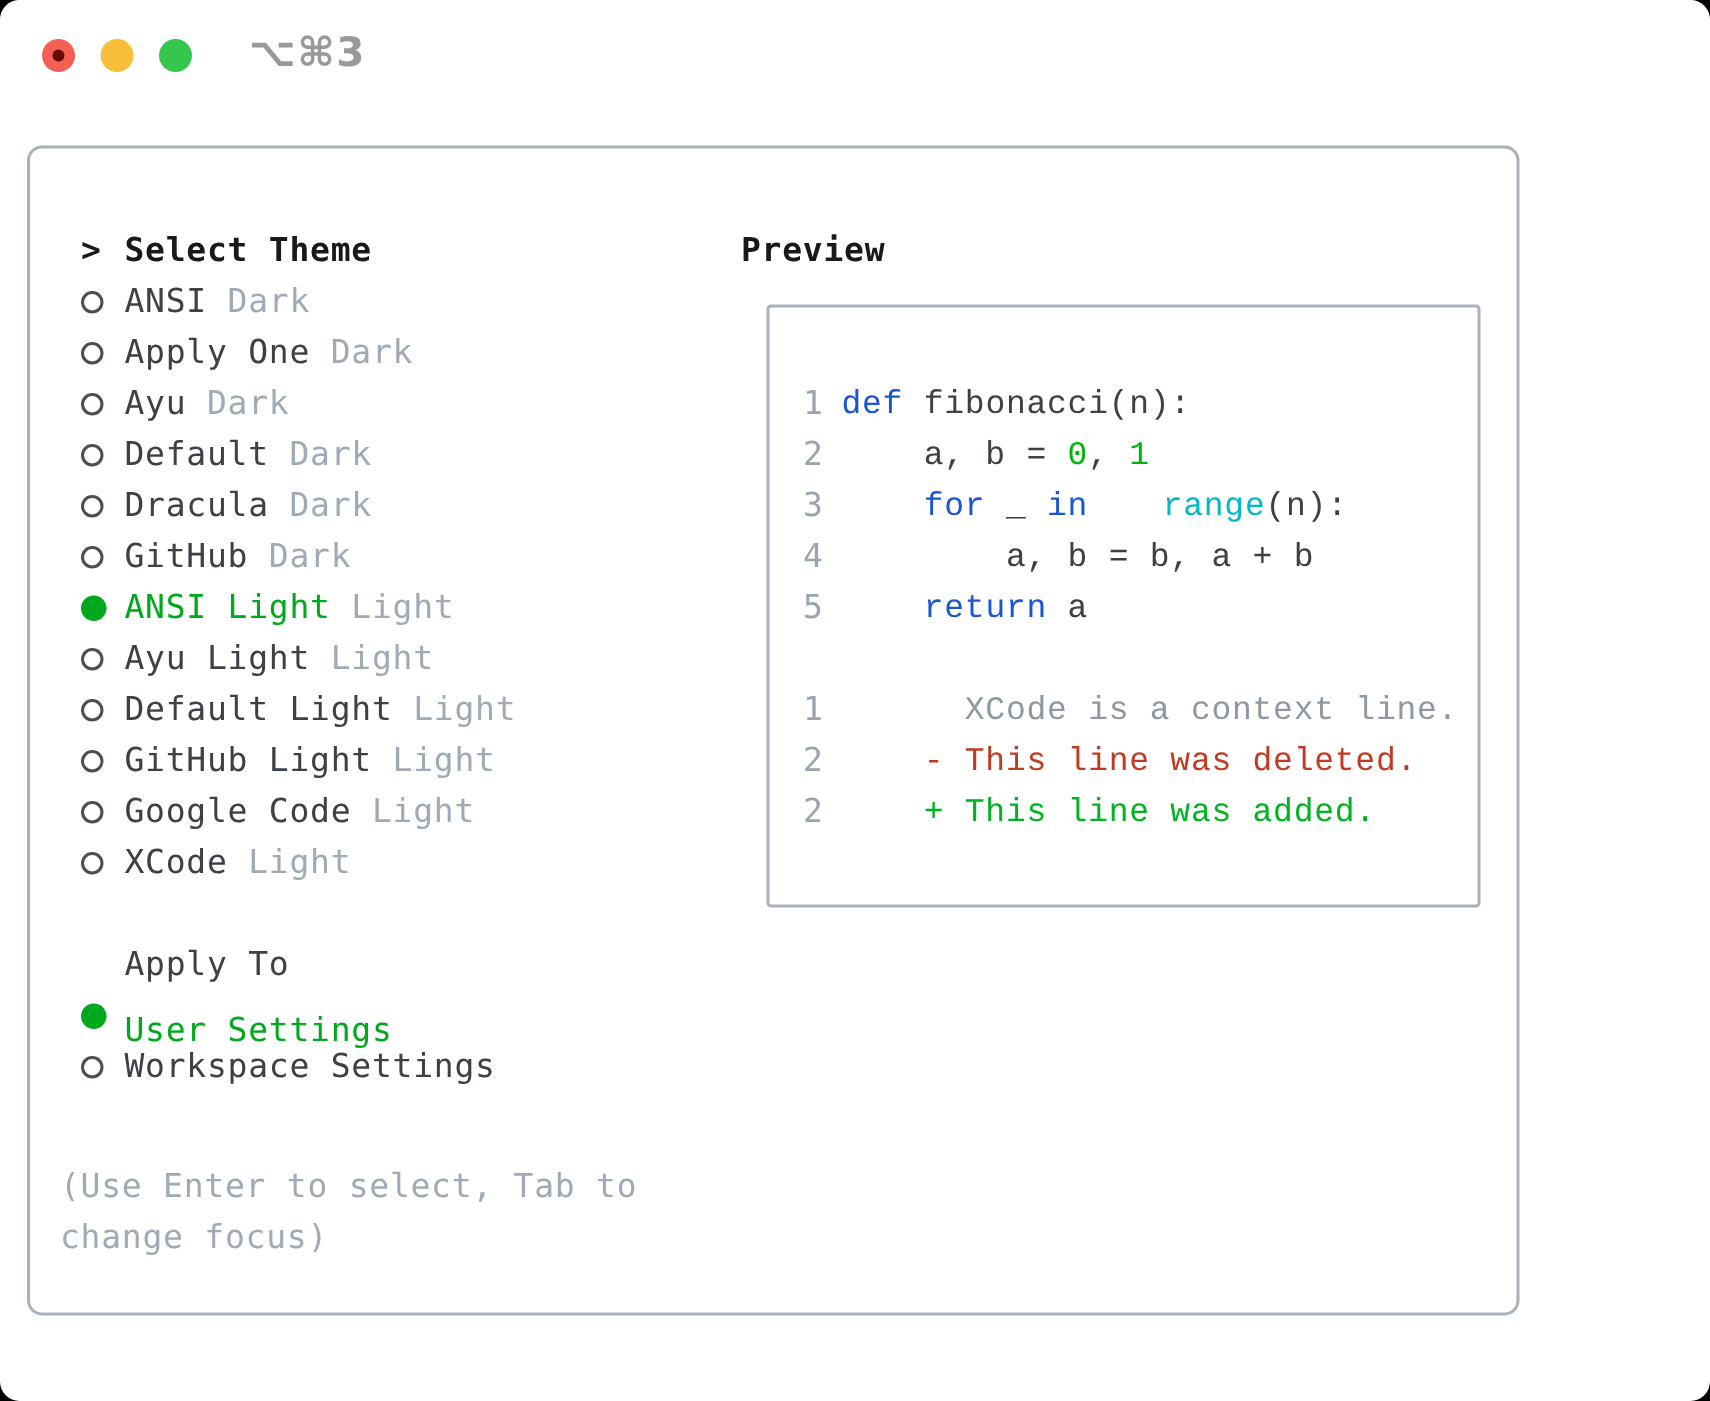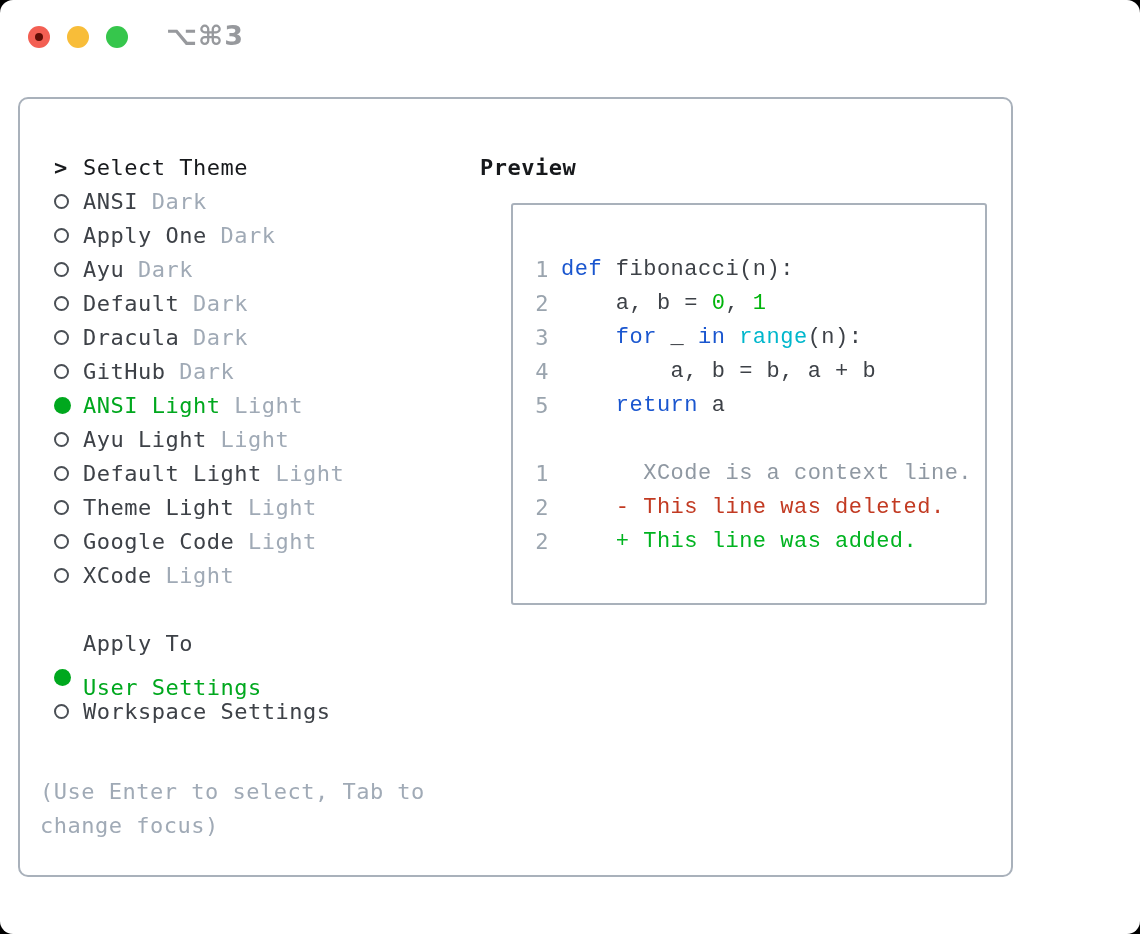--- a/index.html
+++ b/index.html
@@ -43,39 +43,39 @@
   .panel{
     position:absolute;left:18px;top:97px;width:995px;height:780px;
     border:2px solid var(--border-gray);border-radius:10px;background:#fff;
   }
   .left-col{position:absolute;left:20px;top:51px;width:450px;}
   .row{display:flex;align-items:center;height:34px;font-size:22px;letter-spacing:0.5px;color:var(--text-dark);}
   .row .marker{width:43px;padding-left:14px;display:flex;align-items:center;flex:none;}
   .radio{width:15px;height:15px;border:2px solid #4a4f55;border-radius:50%;}
   .radio.on{width:17px;height:17px;border:none;background:var(--accent-green);}
   .caret{font-weight:bold;color:var(--header-dark);}
-  .hdr{font-weight:normal;color:var(--header-dark);text-align:right;}
+  .hdr{font-weight:bold;color:var(--header-dark);text-align:right;}
   .theme-name{white-space:pre;text-align:right;}
   .theme-name.sel{color:var(--accent-green);}
   .theme-tag{color:var(--muted-gray);white-space:pre;}
   .opt-label.sel{color:var(--accent-green);margin-top:20px;}
   .spacer{height:34px;}
   .help{position:absolute;left:20px;top:676px;font-size:22px;line-height:34px;letter-spacing:0.5px;color:var(--muted-gray);white-space:pre;}
   
-  .preview-title{position:absolute;left:460px;top:51px;height:34px;display:flex;align-items:center;font-size:22px;font-weight:bold;letter-spacing:0.5px;color:var(--header-dark);}
+  .preview-title{position:absolute;left:474px;top:51px;height:34px;display:flex;align-items:center;font-size:22px;font-weight:bold;letter-spacing:0.5px;color:var(--header-dark);}
   .preview-box{
     position:absolute;left:491px;top:104px;width:476px;height:402px;
     border:2px solid var(--border-gray);border-radius:3px;background:#fff;
   }
   .code-area{position:absolute;top:47px;left:0;right:0;}
   .cl{display:flex;height:34px;align-items:center;font-size:22px;letter-spacing:0.5px;padding-left:20px;}
   .cl .gutter{width:16px;flex:none;text-align:right;color:var(--gutter-gray);margin-right:12px;}
   .cl .src{white-space:pre;color:var(--text-dark);font-family:Liberation Mono, monospace;}
   .tok-kw{color:var(--keyword-blue);}
-  .tok-bi{color:var(--builtin-cyan);}
+  .tok-bi{color:var(--builtin-cyan);margin-left:36px;}
   .tok-num{color:var(--number-green);}
   .diff-context .src{color:var(--context-gray);}
   .diff-deleted .src{color:var(--diff-deleted-red);}
   .diff-added .src{color:var(--diff-added-green);}
 </style>
 </head>
 <body>
 
 <div class="window">
 
@@ -160,21 +160,21 @@
             <span class="marker">
               <span class="radio"></span>
             </span>
             <span class="theme-name">Default Light </span>
             <span class="theme-tag">Light</span>
           </div>
           <div class="row">
             <span class="marker">
               <span class="radio"></span>
             </span>
-            <span class="theme-name">Theme Light </span>
+            <span class="theme-name">GitHub Light </span>
             <span class="theme-tag">Light</span>
           </div>
           <div class="row">
             <span class="marker">
               <span class="radio"></span>
             </span>
             <span class="theme-name">Google Code </span>
             <span class="theme-tag">Light</span>
           </div>
           <div class="row">

